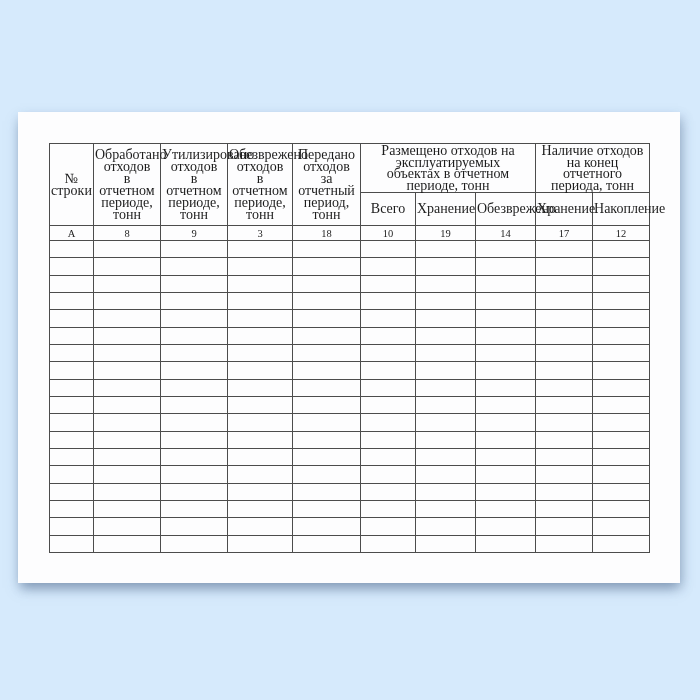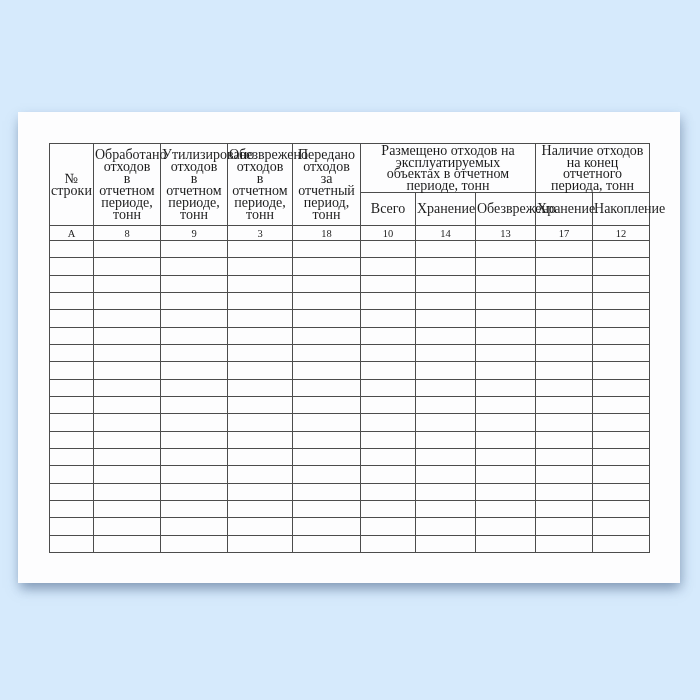--- a/index.html
+++ b/index.html
@@ -112,22 +112,22 @@
         </tr>
       </thead>
       <tbody>
         <tr class="r-code">
           <td>А</td>
           <td>8</td>
           <td>9</td>
           <td>3</td>
           <td>18</td>
           <td>10</td>
+          <td>19</td>
           <td>14</td>
-          <td>13</td>
           <td>17</td>
           <td>12</td>
         </tr>
       <tr>
             <td></td>
             <td></td>
             <td></td>
             <td></td>
             <td></td>
             <td></td>

